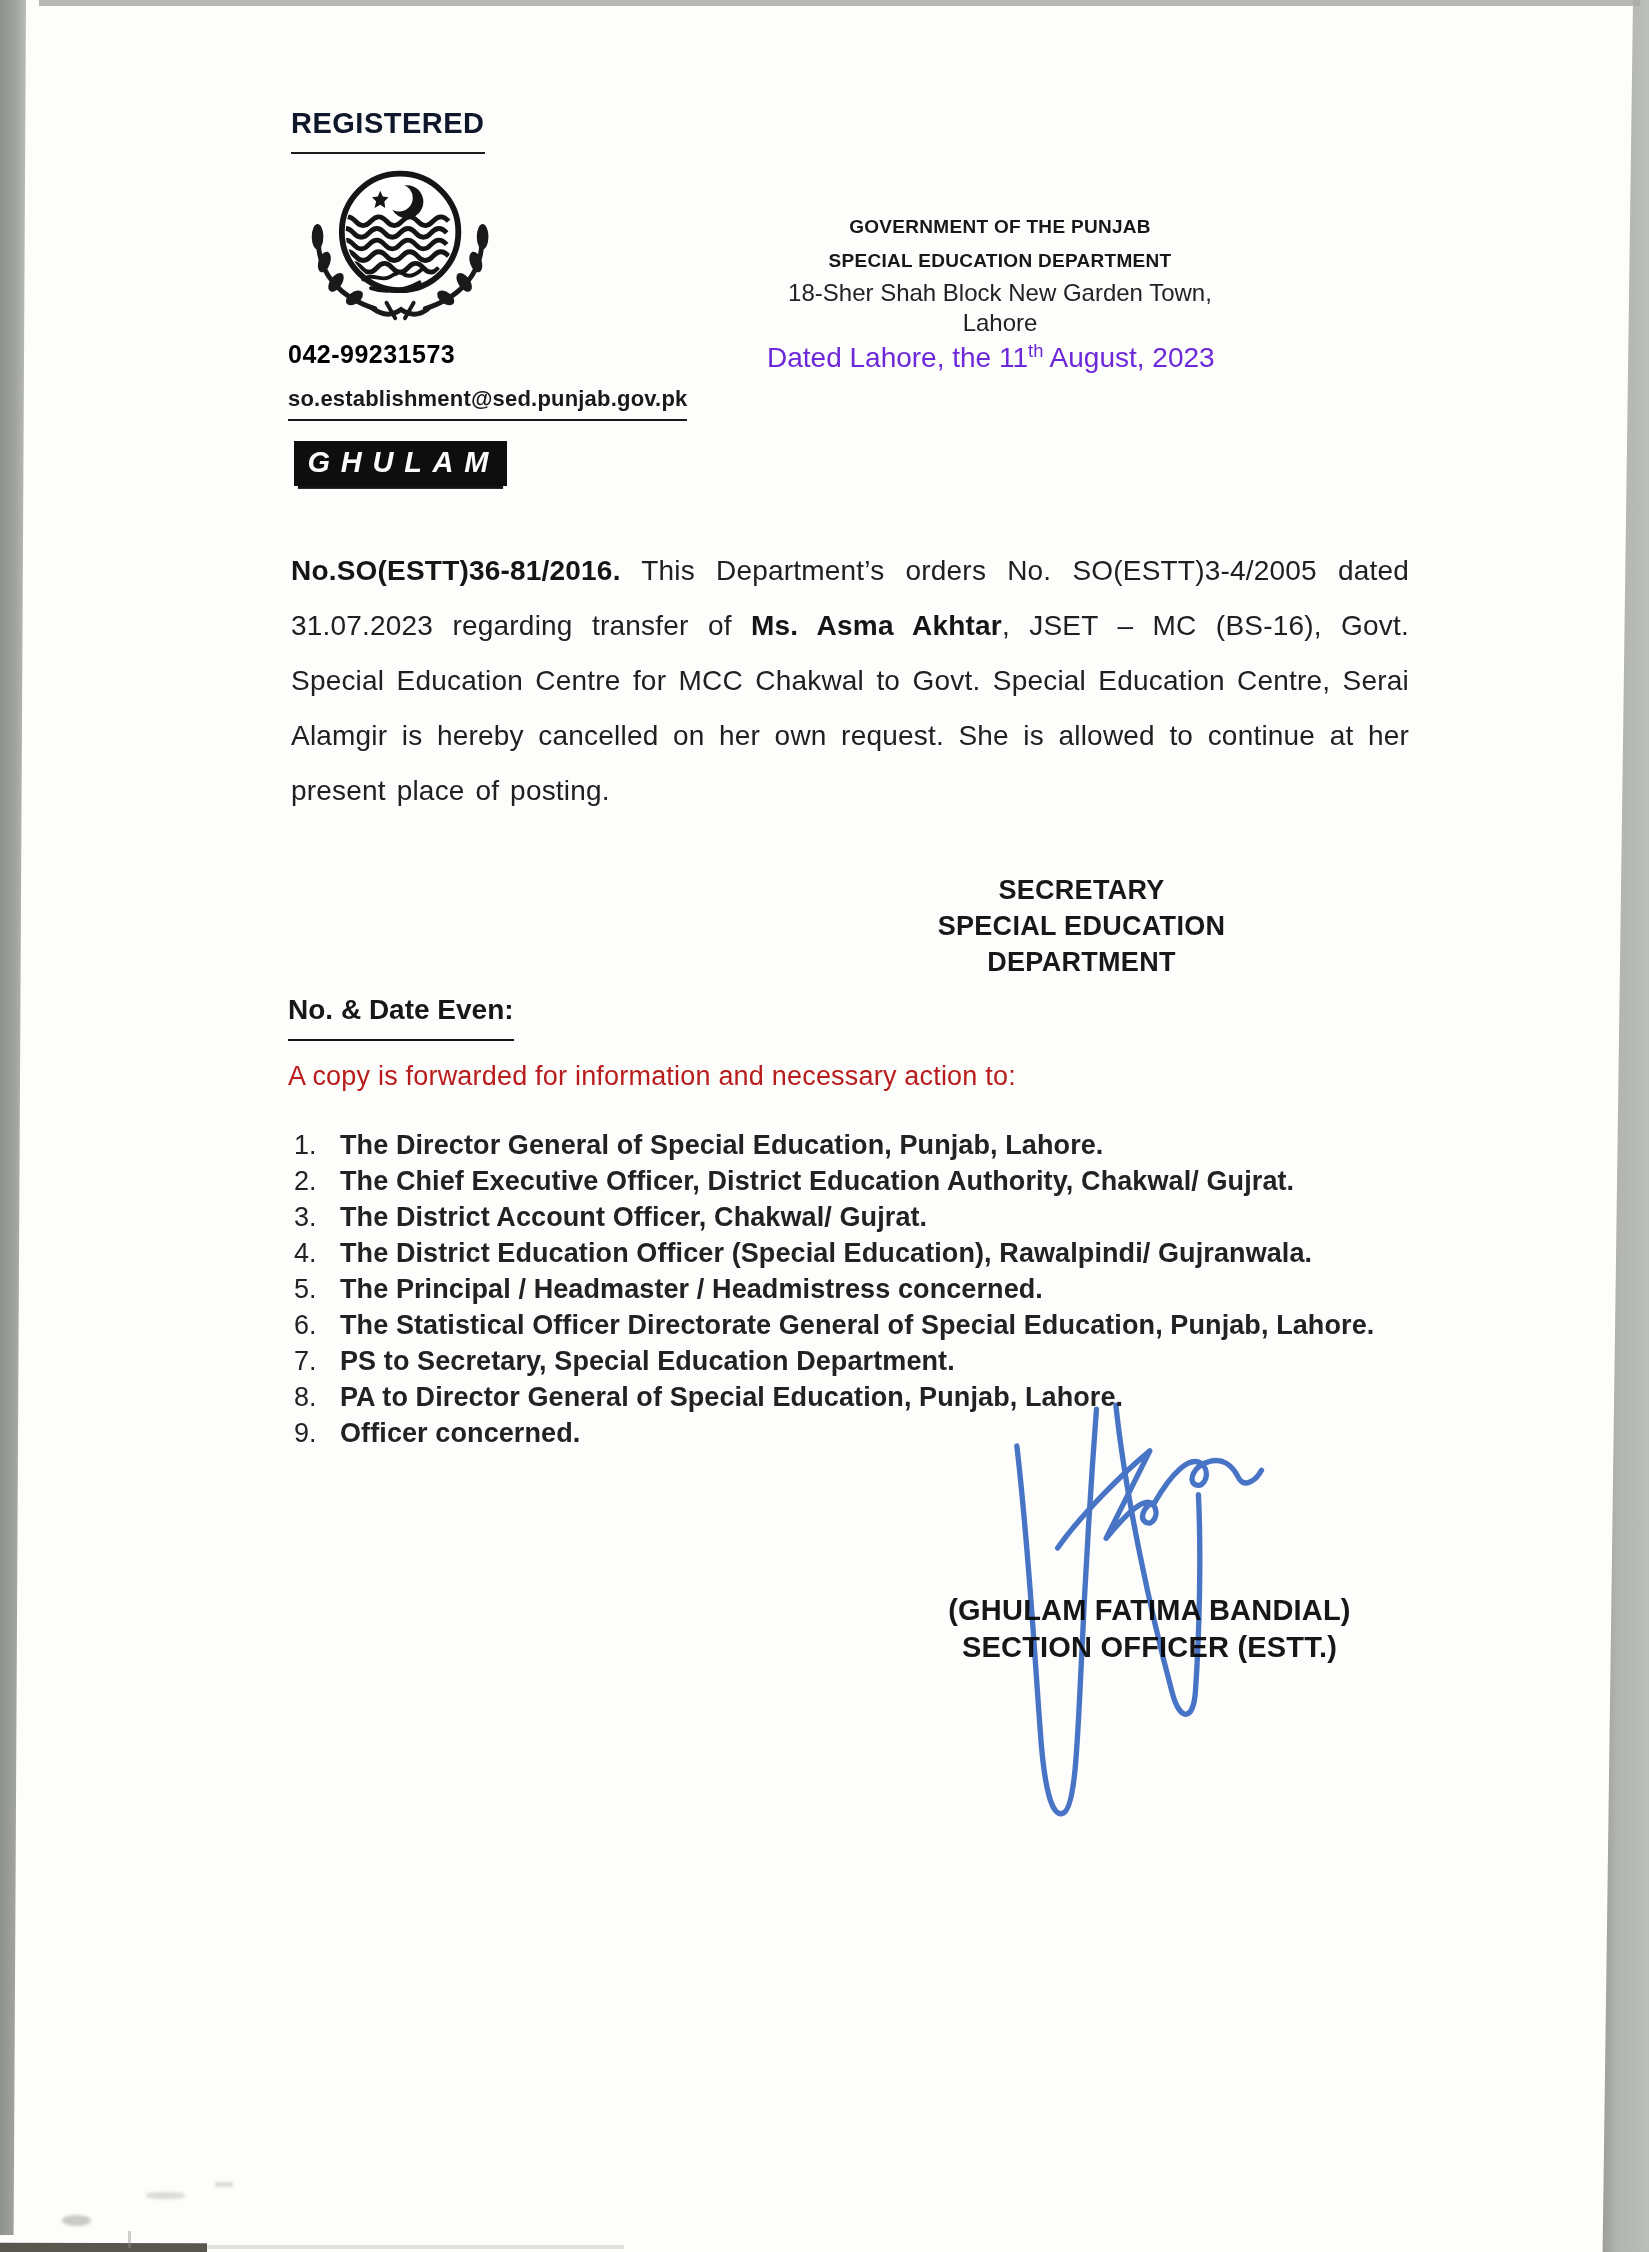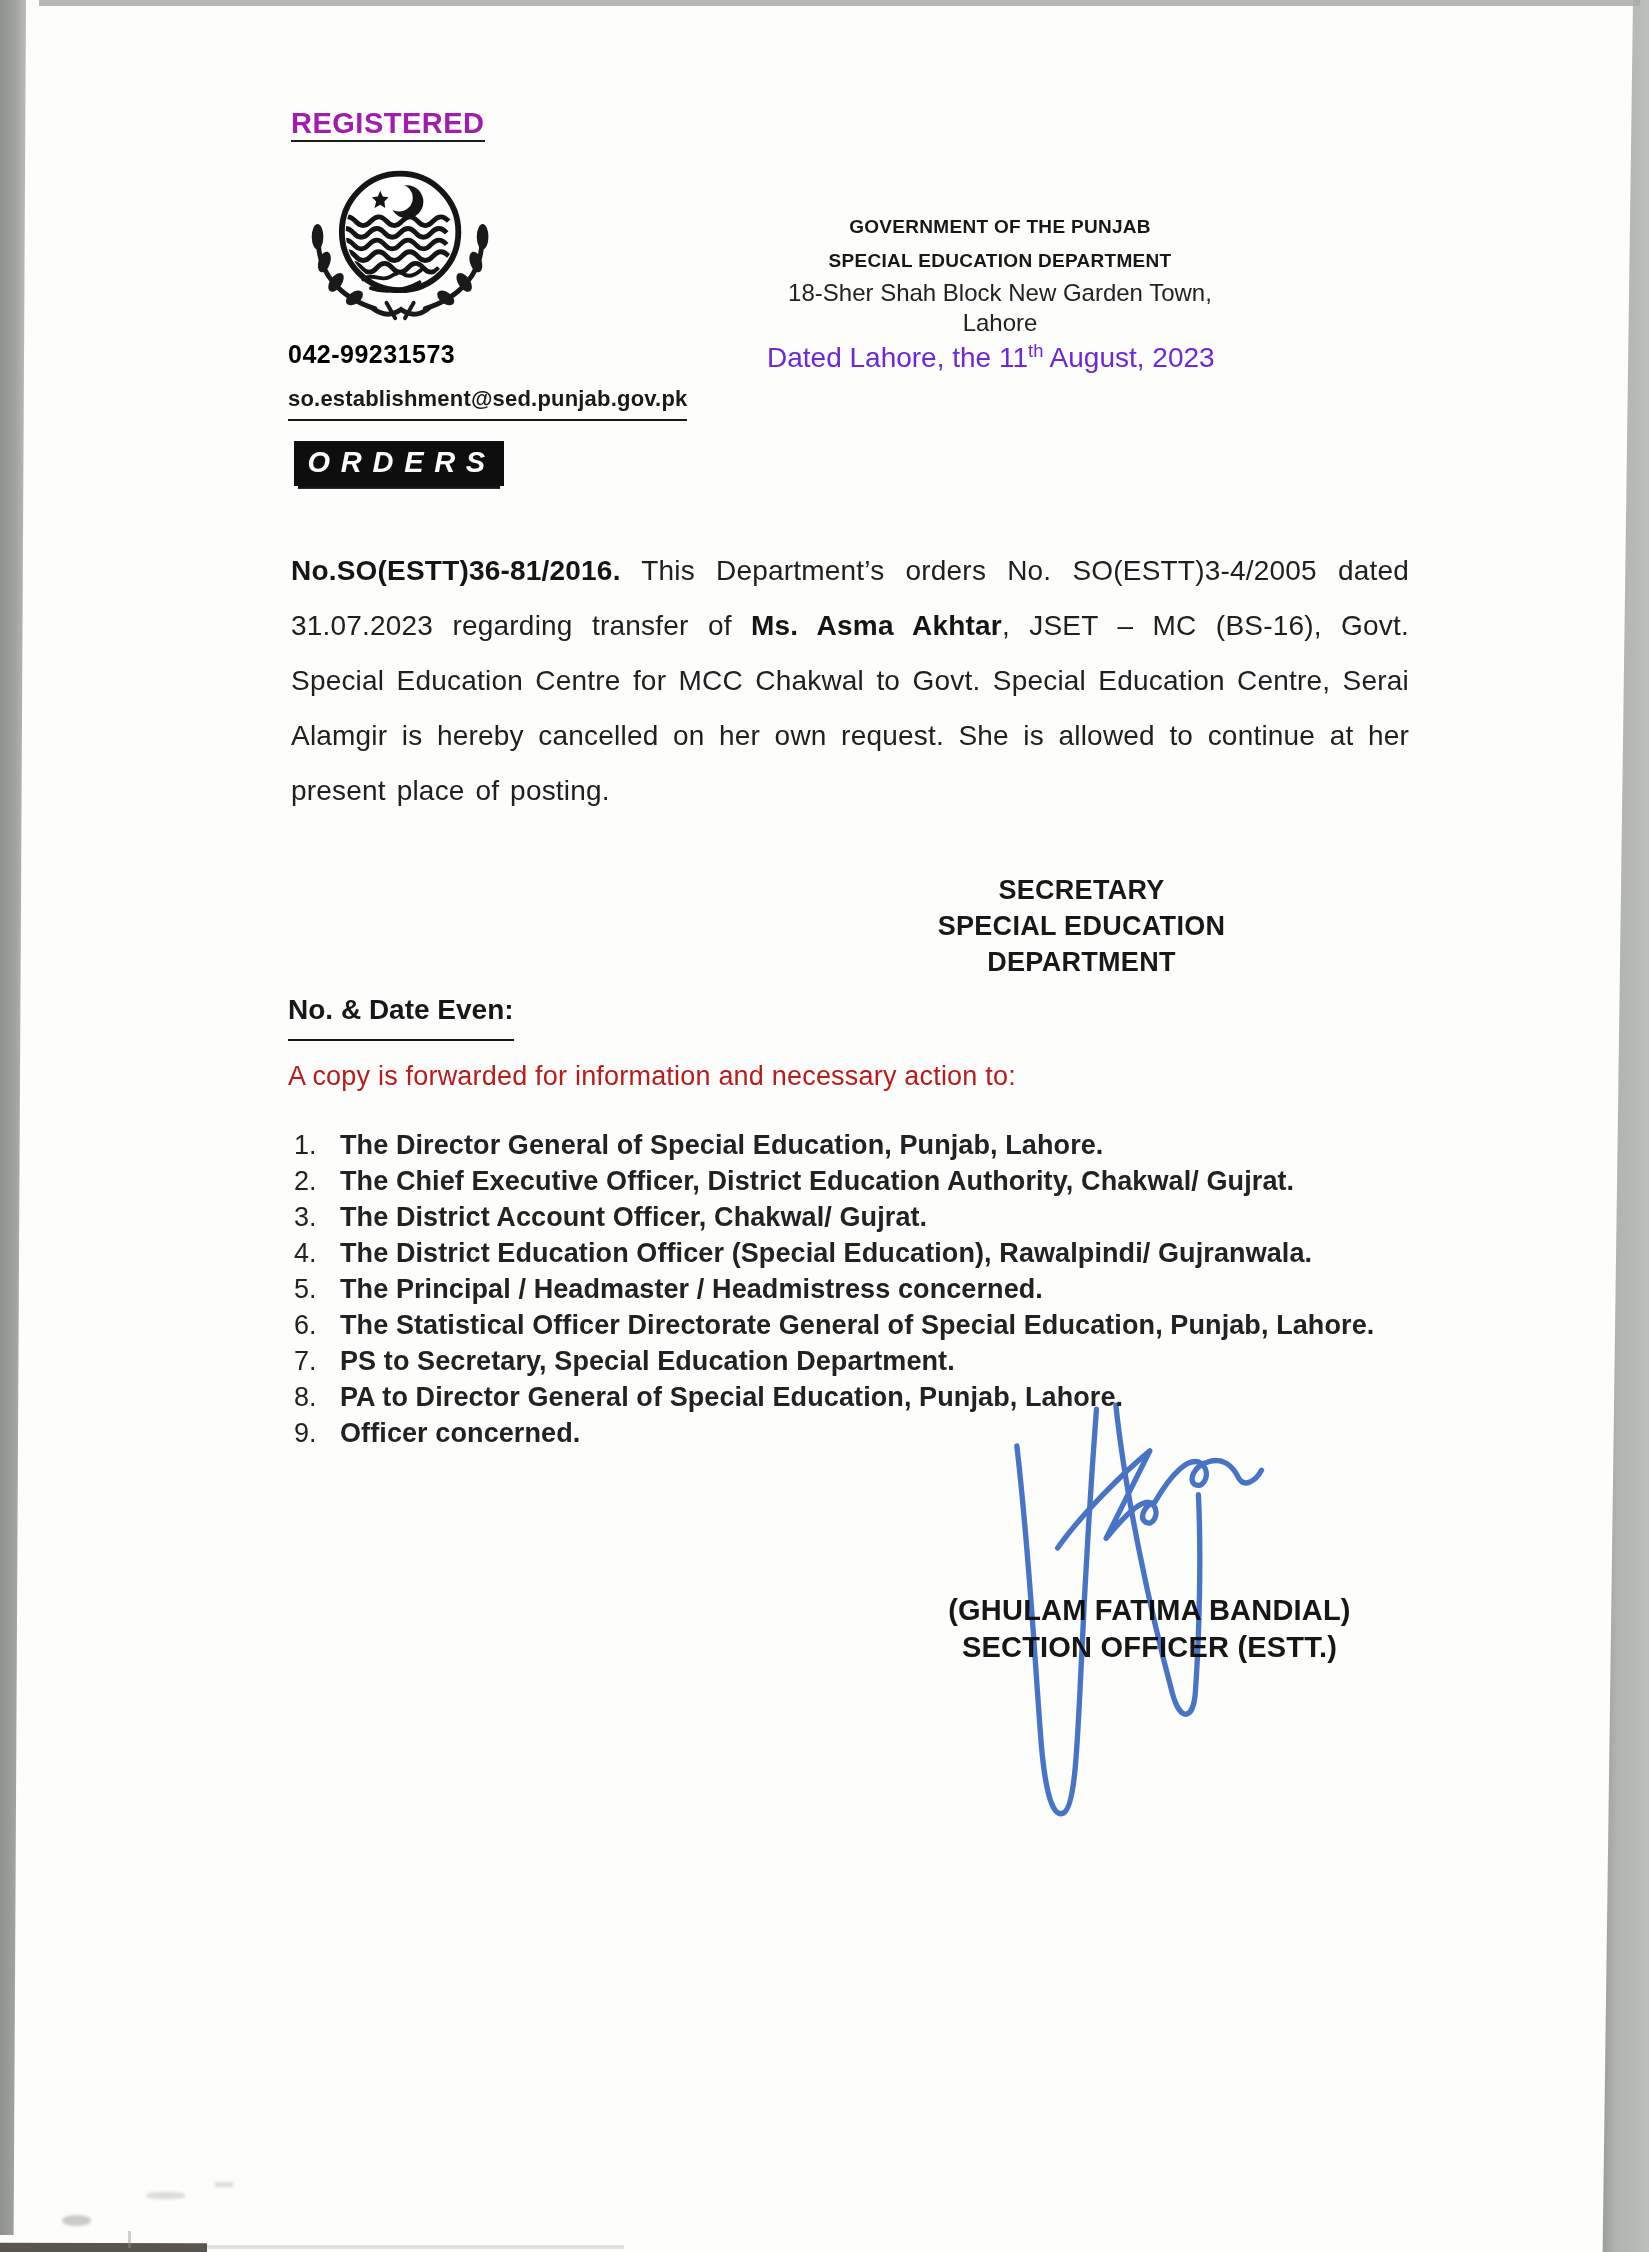--- a/index.html
+++ b/index.html
@@ -24,21 +24,21 @@
   #mark-bottom-faint { left:207px; top:2245px; width:417px; height:3.9px; background:#c9c9c3; opacity:.55; }
   .smudge { position:absolute; background:#8d8d88; filter:blur(1.5px); }
   #smudge-1 { left:62px; top:2215px; width:29px; height:10.7px; opacity:.45; border-radius:50%; }
   #smudge-2 { left:146px; top:2192px; width:39px; height:6.8px; opacity:.3; border-radius:40%; }
   #smudge-3 { left:215px; top:2182px; width:17.5px; height:4.9px; opacity:.3; }
   #smudge-4 { left:128px; top:2231px; width:2.9px; height:16.5px; opacity:.4; filter:blur(0.5px); }
 
   
   #registered {
     left:291px; top:107px; font-size:29px; font-weight:700; letter-spacing:0.5px;
-    border-bottom:2.9px solid #1c1c1c; padding-bottom:0; color:#a21caf;
+    border-bottom:2.9px solid #1c1c1c; padding-bottom:12px; color:#0f172a;
   }
   #crest { left:301px; top:161px; }
   #letterhead { left:769px; top:210px; width:462px; text-align:center; }
   .org-line { font-size:19px; font-weight:700; line-height:34px; letter-spacing:0.3px; color:#181818; }
   #org-address { font-size:24px; line-height:30px; color:#222; }
   #phone { left:288px; top:340px; font-size:25px; font-weight:700; color:#000000; letter-spacing:0.5px; }
   #date-line { left:767px; top:342px; font-size:28px; color:#6d28d9; }
   #date-line sup { font-size:18.4px; vertical-align:super; line-height:0; }
   #email { left:288px; top:386px; font-size:22px; font-weight:700; color:#191919;
            border-bottom:2.9px solid #191919; padding-bottom:7px; letter-spacing:0.2px; }
@@ -144,21 +144,21 @@
   <div class="abs" id="letterhead">
     <div class="org-line">GOVERNMENT OF THE PUNJAB</div>
     <div class="org-line">SPECIAL EDUCATION DEPARTMENT</div>
     <div id="org-address">18-Sher Shah Block New Garden Town, Lahore</div>
   </div>
 
   <div class="abs" id="phone">042-99231573</div>
   <div class="abs" id="date-line"><span>Dated Lahore, the 11</span><sup>th</sup><span> August, 2023</span></div>
   <div class="abs" id="email">so.establishment@sed.punjab.gov.pk</div>
 
-  <div class="abs" id="orders-box">ORDERS</div>
+  <div class="abs" id="orders-box">GHULAM</div>
 
   <div class="abs" id="order-para"><span class="b">No.SO(ESTT)36-81/2016.</span><span> This Department’s orders No. SO(ESTT)3-4/2005 dated 31.07.2023 regarding transfer of </span><span class="b">Ms. Asma Akhtar</span><span>, JSET – MC (BS-16), Govt. Special Education Centre for MCC Chakwal to Govt. Special Education Centre, Serai Alamgir is hereby cancelled on her own request. She is allowed to continue at her present place of posting.</span></div>
 
   <div class="abs" id="secretary">
     <div>SECRETARY</div>
     <div>SPECIAL EDUCATION</div>
     <div>DEPARTMENT</div>
   </div>
 
   <div class="abs" id="dist-heading">No. &amp; Date Even:</div>

